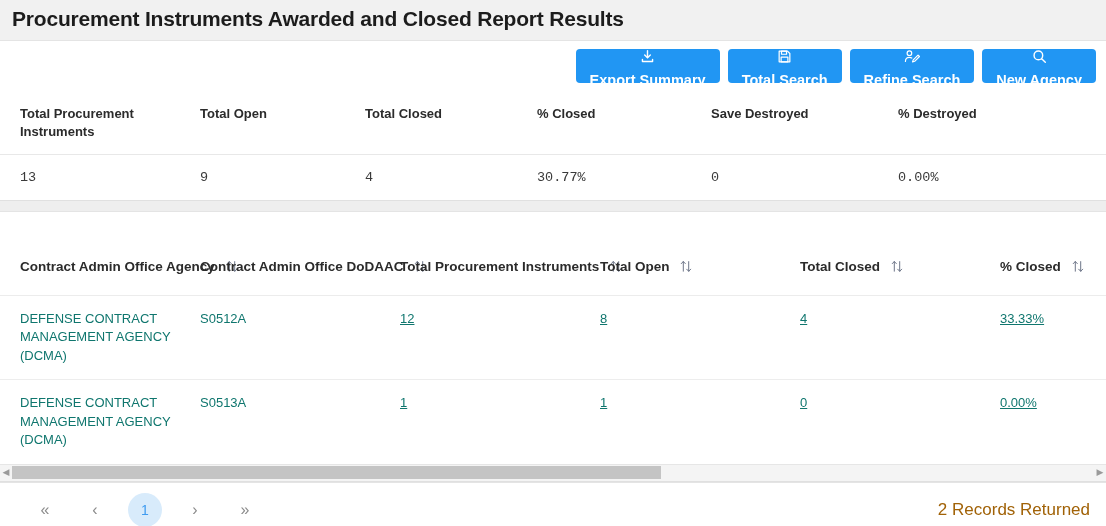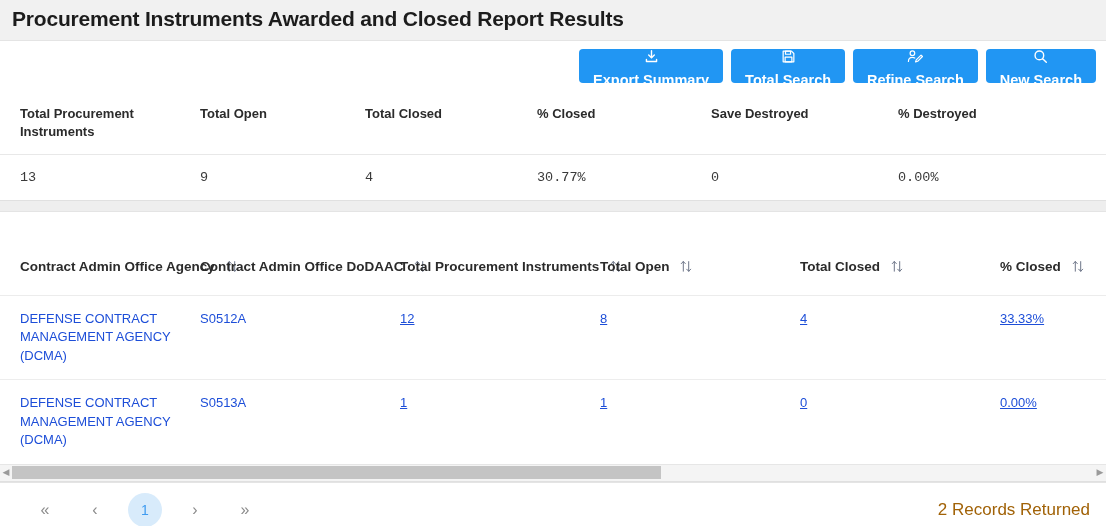--- a/index.html
+++ b/index.html
@@ -99,21 +99,21 @@
     white-space: nowrap;
   }
   .data-head th .hl { display: inline; }
   .sort-ic {
     display: inline-block;
     margin-left: 7px;
     vertical-align: -2px;
   }
   .data-body td {
     font-size: 13px;
-    color: #1d4ed8;
+    color: #0f766e;
     padding: 14px 0 14px 0;
     vertical-align: top;
     line-height: 1.42;
     border-bottom: 1px solid #ededed;
   }
   .data-body tr:last-child td { border-bottom: none; }
   .data-head th:first-child, .data-body td:first-child { padding-left: 20px; }
   .num { text-align: left; text-decoration: underline; }
 
   
@@ -236,21 +236,21 @@
       <span>Refine Search</span>
     </button>
 
     <button class="btn">
       <span class="ic">
         <svg width="15" height="15" viewBox="0 0 16 16" fill="none" stroke="#ffffff" stroke-width="1.5" stroke-linecap="round">
           <circle cx="6.8" cy="6.8" r="4.6"></circle>
             <path d="M10.3 10.3 L14.2 14.2"></path>
         </svg>
       </span>
-      <span>New Search</span>
+      <span>New Agency</span>
     </button>
 
   </div>
 
   <table class="grid">
     <colgroup>
       <col style="width:200px">
         <col style="width:165px">
         <col style="width:172px">
       <col style="width:174px">

